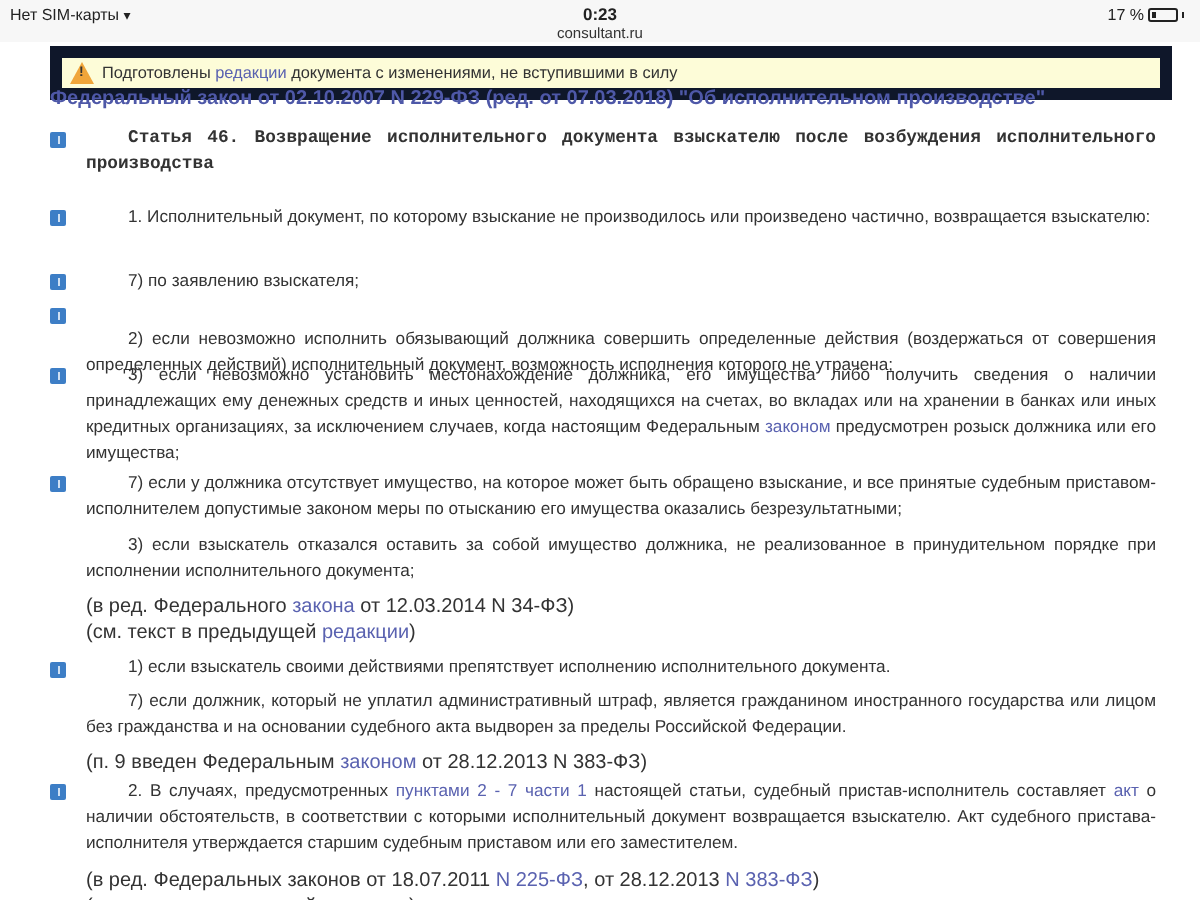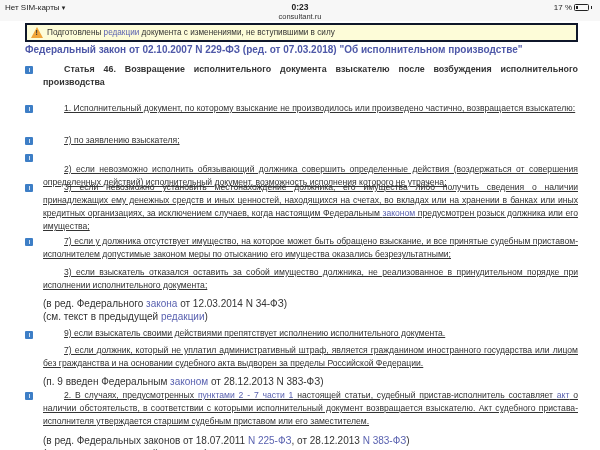--- a/index.html
+++ b/index.html
@@ -19,21 +19,21 @@
   .sb-time { position: absolute; left: 0; width: 600px; top: 2px; text-align: center; font-weight: bold; font-size: 8.5px; }
   .sb-url { position: absolute; left: 0; width: 600px; top: 12px; text-align: center; font-size: 7.5px; color: #333; }
   .sb-right { position: absolute; right: 8px; top: 3px; display: flex; align-items: center; gap: 2px; }
   .battery { width: 13px; height: 5px; border: 1px solid #222; border-radius: 1.5px; position: relative; }
   .battery .lvl { position: absolute; left: 1px; top: 1px; width: 2px; height: 3px; background: #222; }
   .battery-tip { width: 1px; height: 3px; background: #222; }
   .wifi { font-size: 7px; }
 
   .banner {
     position: absolute; left: 25px; top: 23px; width: 549px; height: 15px;
-    background: #fdfcd8; border: 2px solid #0f172a;
+    background: #fdfcd8; border: 6px solid #0f172a;
     font-size: 8.2px; line-height: 15px; color: #333;
   }
   .banner .warn {
     position: absolute; left: 4px; top: 2px; width: 0; height: 0;
     border-left: 6px solid transparent; border-right: 6px solid transparent;
     border-bottom: 11px solid #f0a53a;
   }
   .banner .warn-mark {
     position: absolute; left: 8.5px; top: 3px; font-size: 7px; font-weight: bold; color: #333; line-height: 9px;
   }
@@ -52,22 +52,22 @@
     background: #3d7ec6; border-radius: 1px;
   }
   .info-icon::after {
     content: ""; position: absolute; left: 3.5px; top: 2px; width: 1px; height: 4px; background: #cfe0f3;
   }
   .para {
     position: absolute; left: 43px; width: 535px;
     font-size: 8.6px; line-height: 13px; text-align: justify;
     color: #333;
   }
-  .para.indent { text-indent: 21px; text-decoration: underline; }
-  .para.heading { font-weight: bold; font-size: 8.9px; text-indent: 21px; word-spacing: 2px; }
+  .para.indent { text-indent: 21px; }
+  .para.heading { font-weight: bold; font-size: 8.9px; text-indent: 21px; word-spacing: 2px; font-family: Liberation Mono, monospace; }
   .note { position: absolute; left: 43px; font-size: 10px; line-height: 13px; white-space: nowrap; color: #333; }
 </style>
 </head>
 <body>
 
 <div class="statusbar">
   <div class="sb-left">
     <span>Нет SIM-карты</span>
     <span class="wifi">▾</span>
   </div>
@@ -109,21 +109,21 @@
 
   <span class="info-icon" style="top:238px"></span>
   <div class="para indent" style="top:235px">7) если у должника отсутствует имущество, на которое может быть обращено взыскание, и все принятые судебным приставом-исполнителем допустимые законом меры по отысканию его имущества оказались безрезультатными;</div>
 
   <div class="para indent" style="top:266px">3) если взыскатель отказался оставить за собой имущество должника, не реализованное в принудительном порядке при исполнении исполнительного документа;</div>
 
   <div class="note" style="top:297px"><span>(в ред. Федерального </span><a class="link">закона</a><span> от 12.03.2014 N 34-ФЗ)</span></div>
   <div class="note" style="top:310px"><span>(см. текст в предыдущей </span><a class="link">редакции</a><span>)</span></div>
 
   <span class="info-icon" style="top:331px"></span>
-  <div class="para indent" style="top:327px">9) если взыскатель своими действиями препятствует исполнению исполнительного документа.</div>
+  <div class="para indent" style="top:327px">1) если взыскатель своими действиями препятствует исполнению исполнительного документа.</div>
 
   <div class="para indent" style="top:344px">7) если должник, который не уплатил административный штраф, является гражданином иностранного государства или лицом без гражданства и на основании судебного акта выдворен за пределы Российской Федерации.</div>
 
   <div class="note" style="top:375px"><span>(п. 9 введен Федеральным </span><a class="link">законом</a><span> от 28.12.2013 N 383-ФЗ)</span></div>
 
   <span class="info-icon" style="top:392px"></span>
   <div class="para indent" style="top:389px"><span>2. В случаях, предусмотренных </span><a class="link">пунктами 2 - 7 части 1</a><span> настоящей статьи, судебный пристав-исполнитель составляет </span><a class="link">акт</a><span> о наличии обстоятельств, в соответствии с которыми исполнительный документ возвращается взыскателю. Акт судебного пристава-исполнителя утверждается старшим судебным приставом или его заместителем.</span></div>
 
   <div class="note" style="top:434px"><span>(в ред. Федеральных законов от 18.07.2011 </span><a class="link">N 225-ФЗ</a><span>, от 28.12.2013 </span><a class="link">N 383-ФЗ</a><span>)</span></div>
   <div class="note" style="top:447px"><span>(см. текст в предыдущей </span><a class="link">редакции</a><span>)</span></div>

